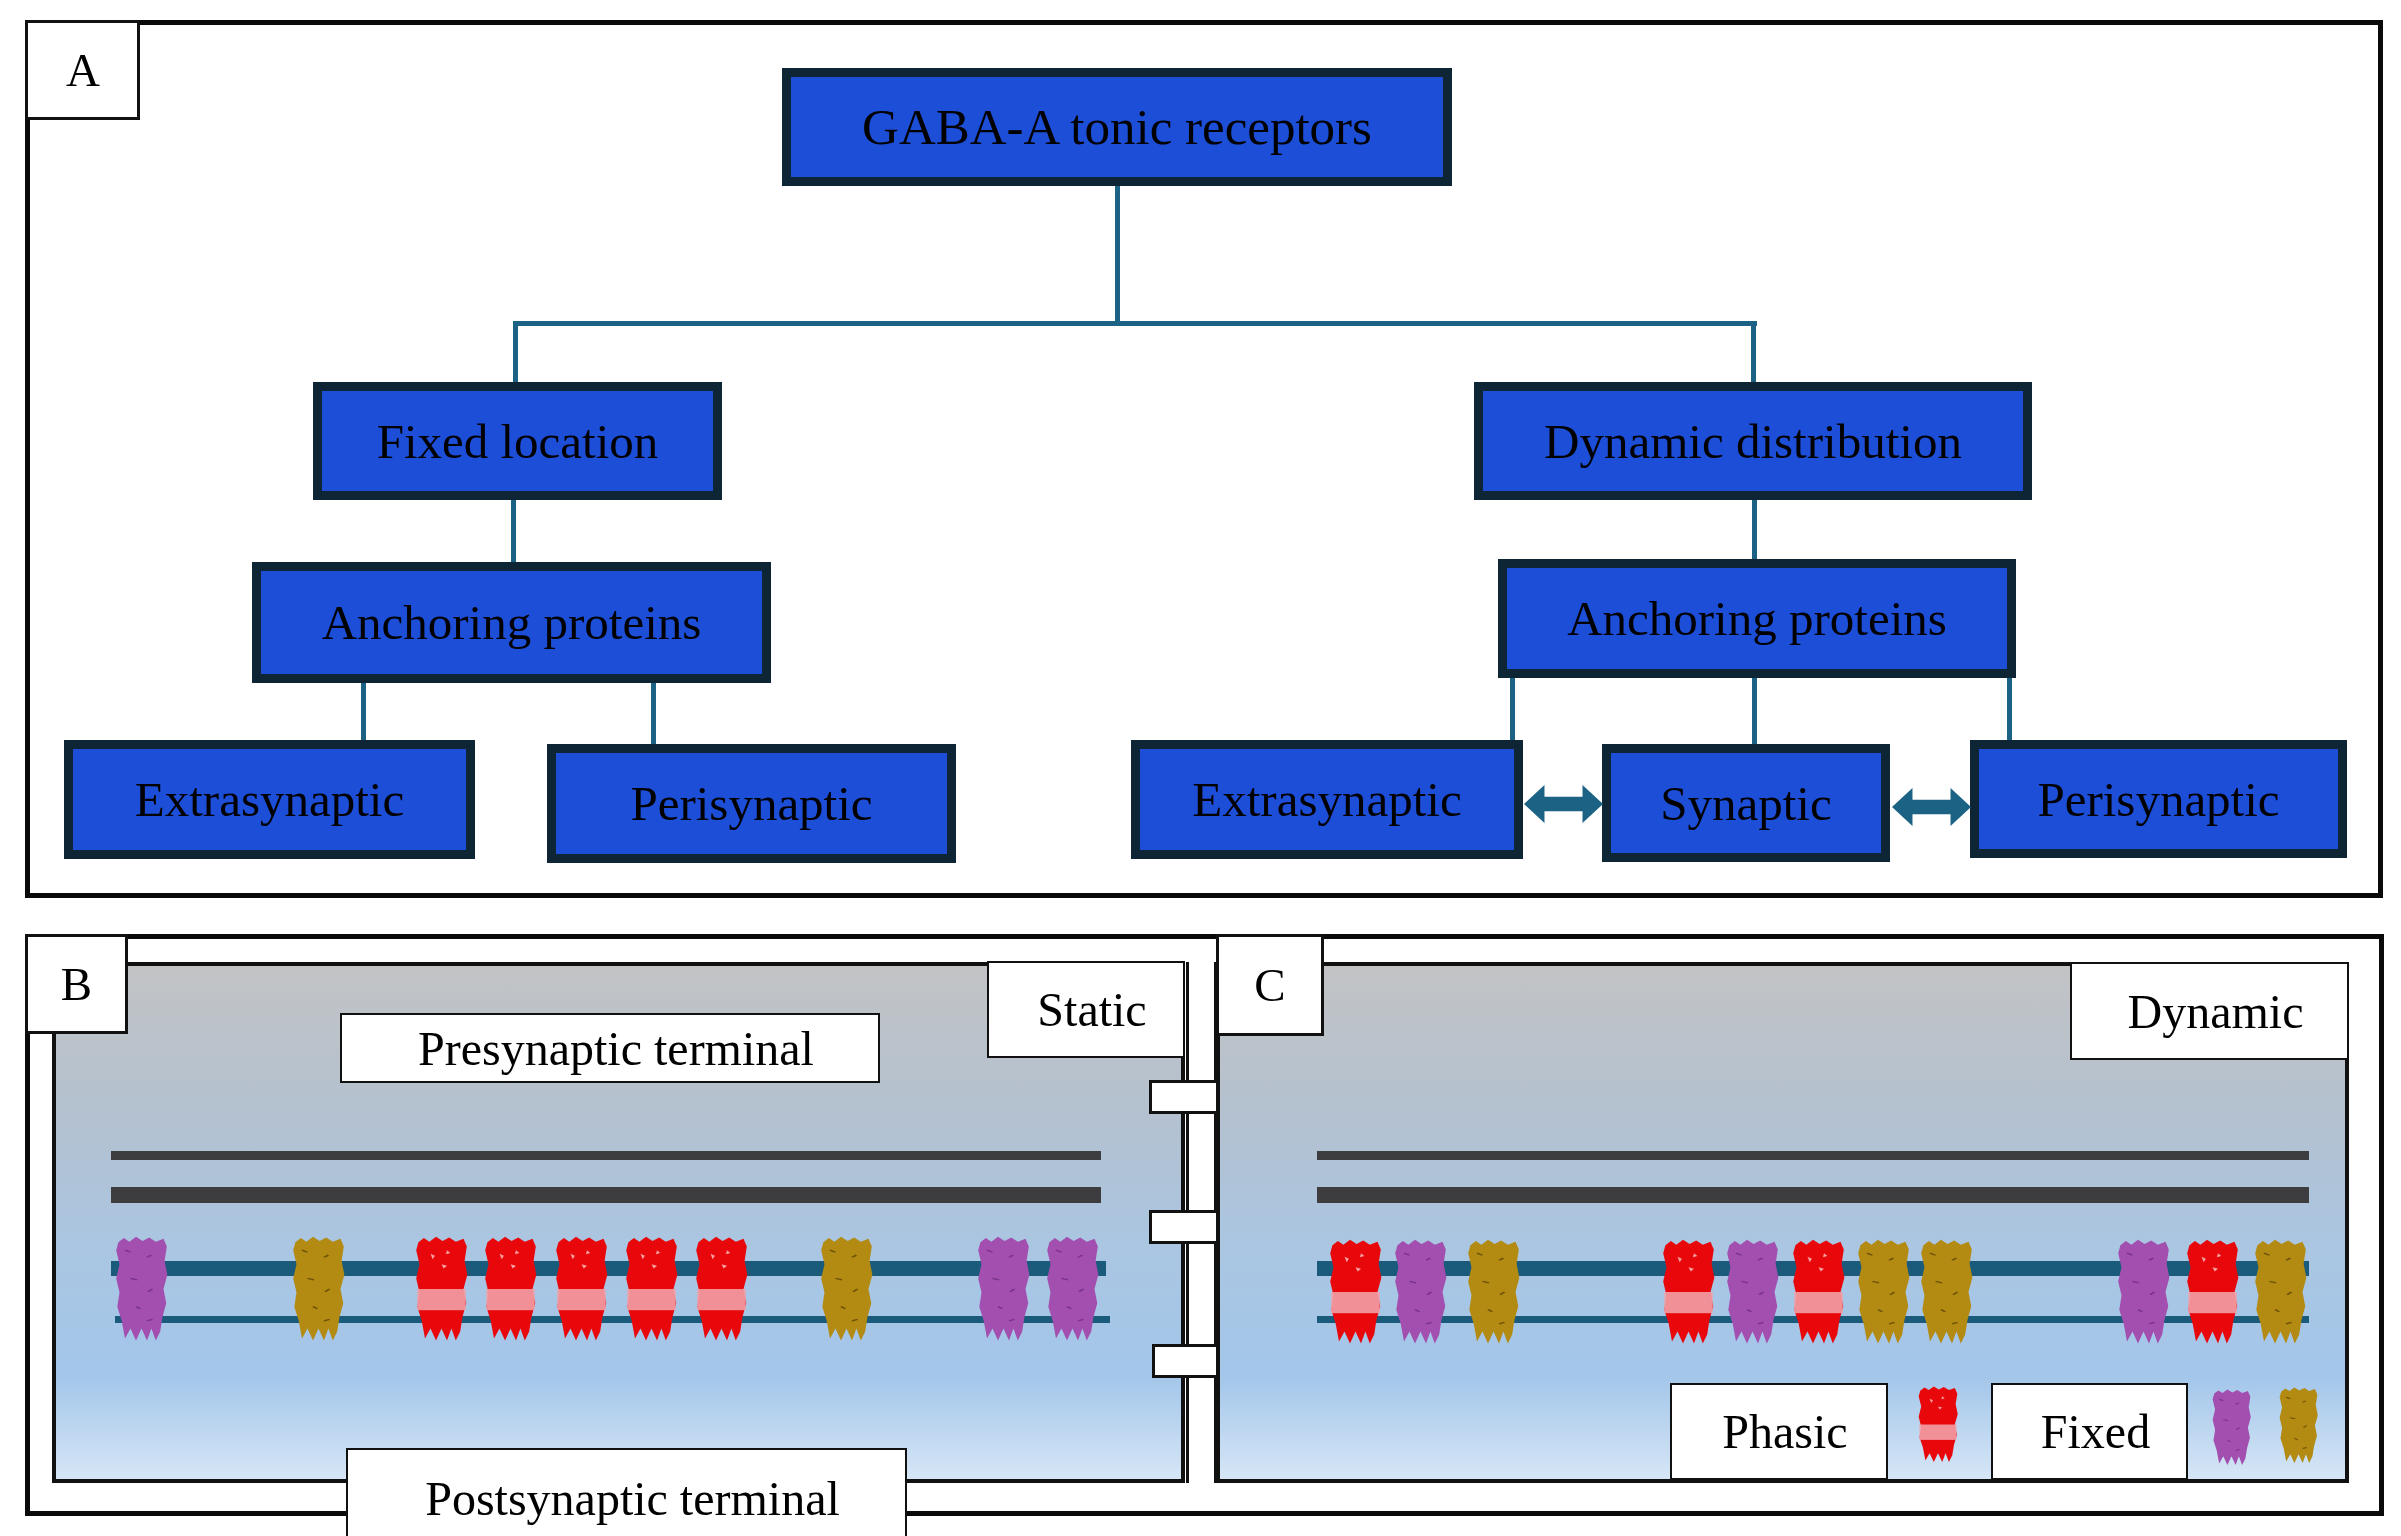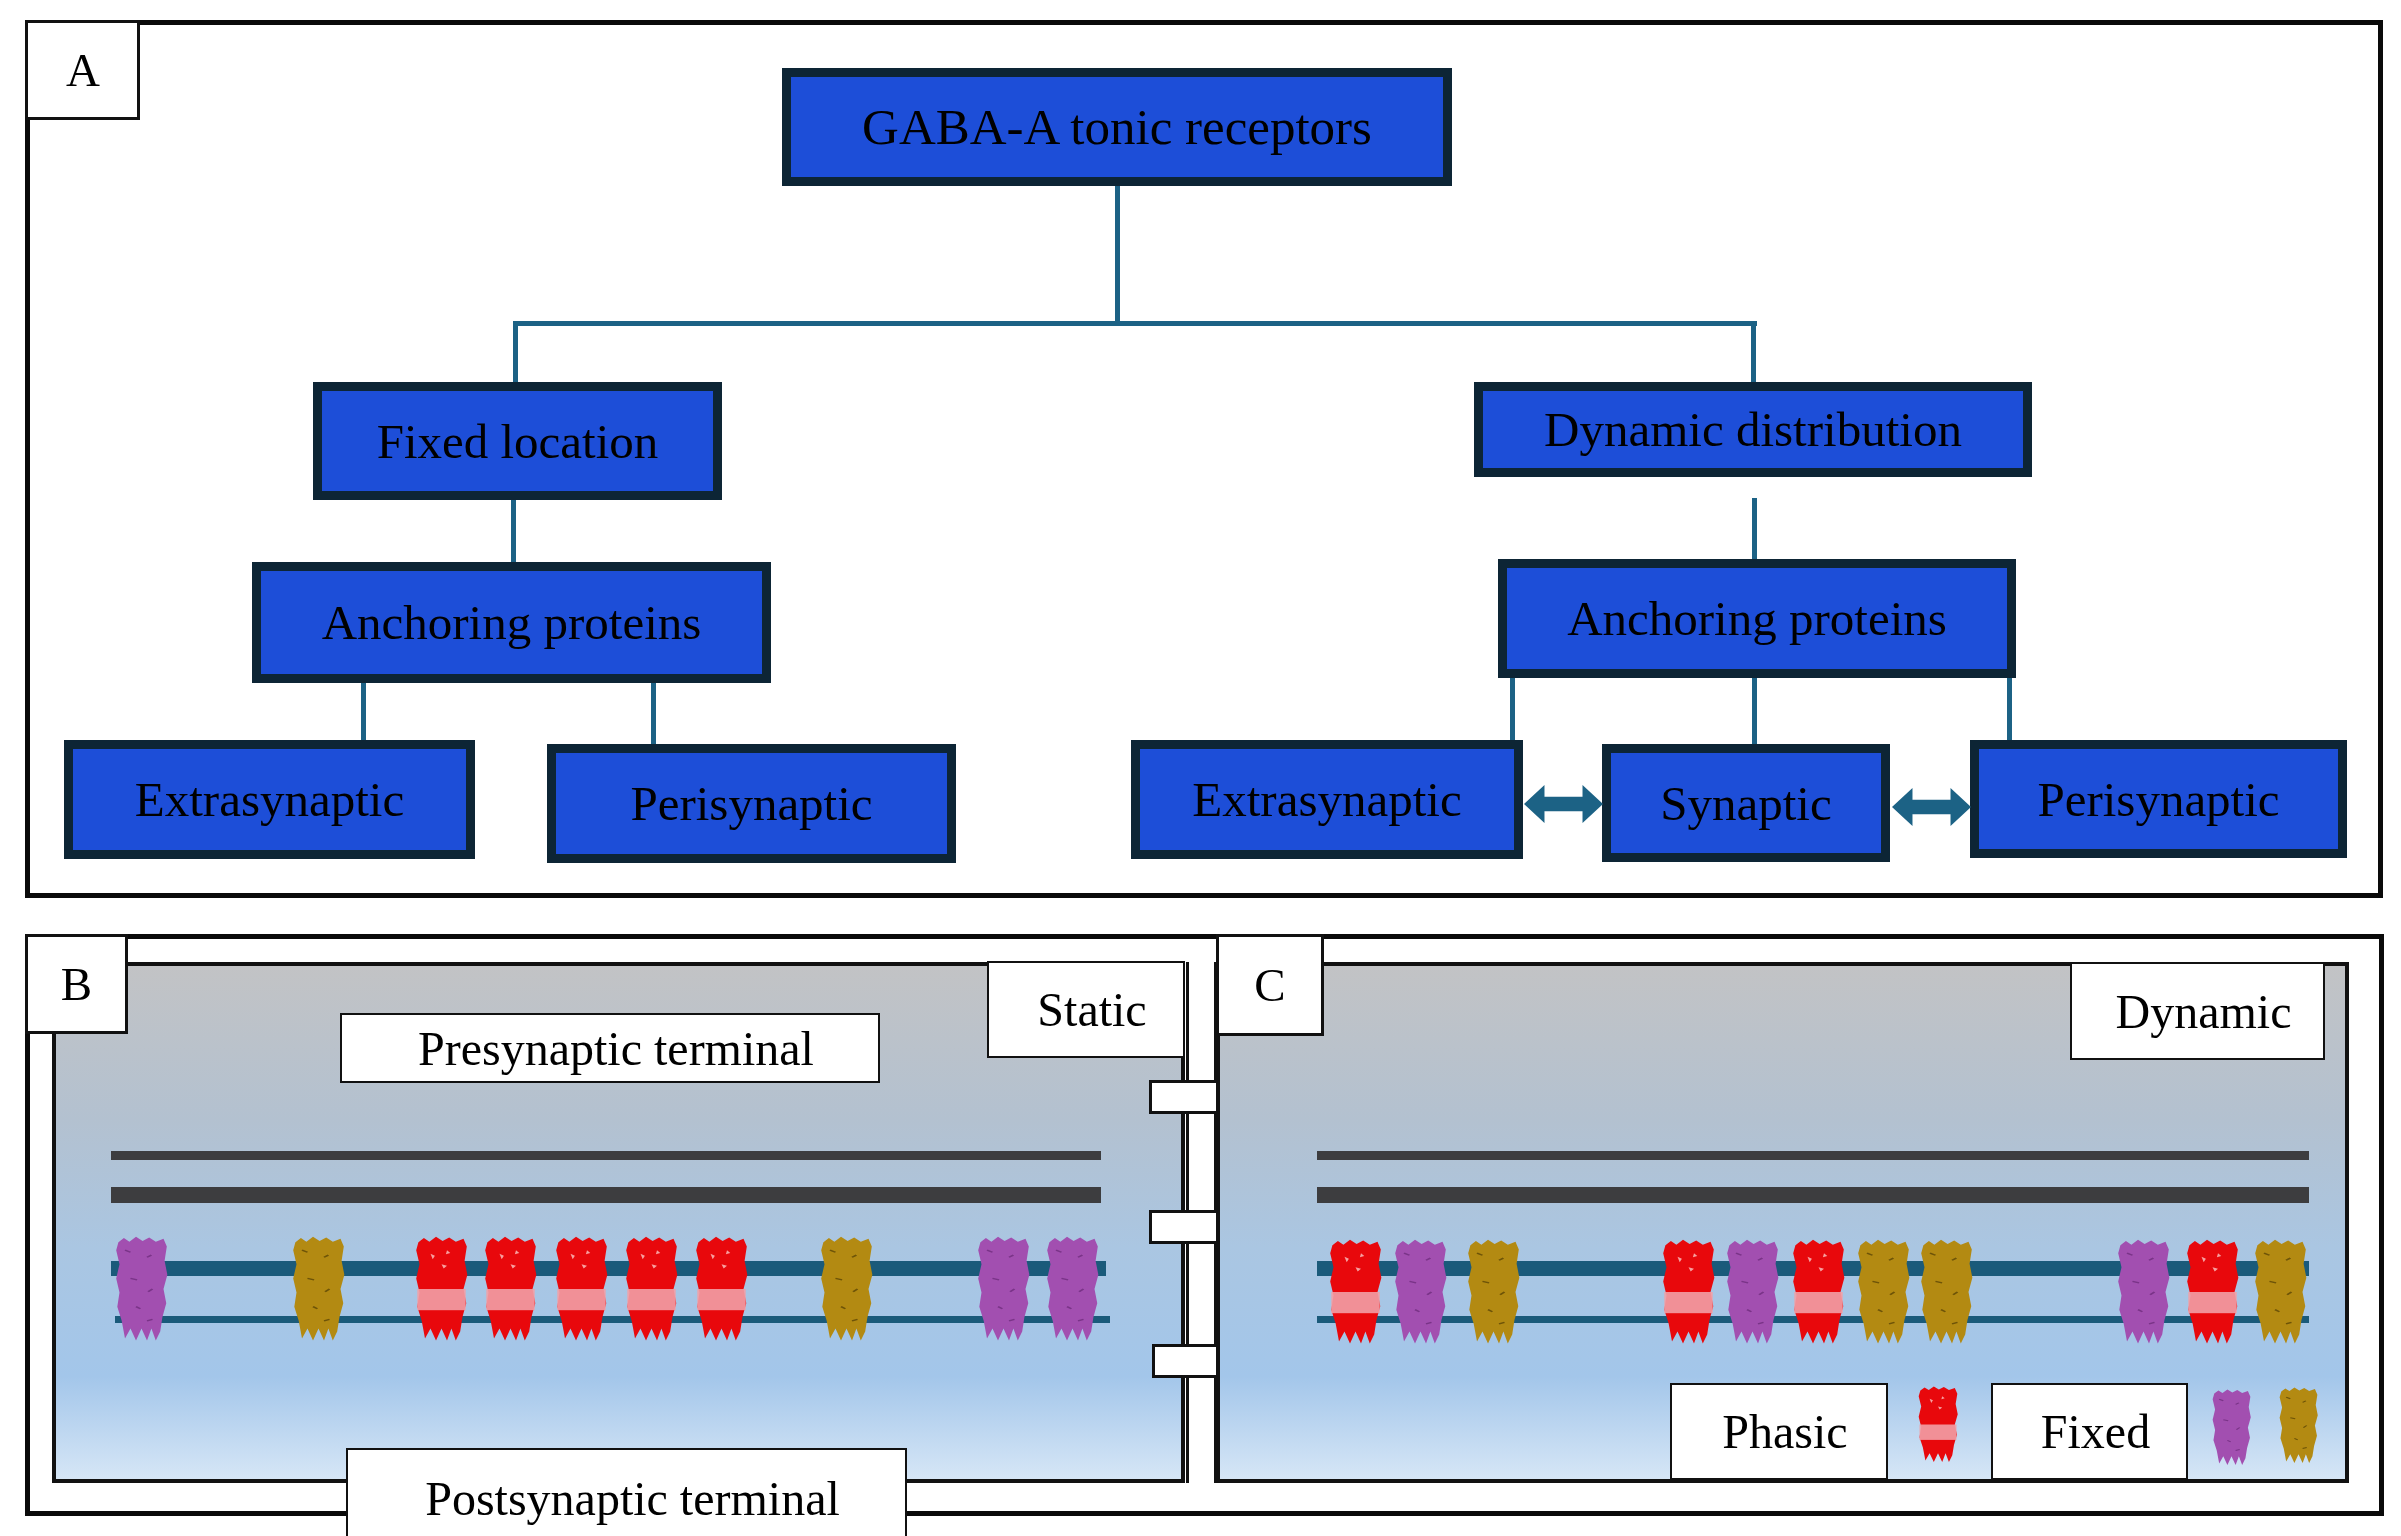--- a/index.html
+++ b/index.html
@@ -35,21 +35,21 @@
 <div class="abs vline" style="left:511px;top:498px;height:67px;"></div>
 <div class="abs vline" style="left:361px;top:682px;height:61px;"></div>
 <div class="abs vline" style="left:651px;top:682px;height:65px;"></div>
 <div class="abs vline" style="left:1752px;top:498px;height:64px;"></div>
 <div class="abs vline" style="left:1510px;top:677px;height:65px;"></div>
 <div class="abs vline" style="left:1752px;top:677px;height:70px;"></div>
 <div class="abs vline" style="left:2007px;top:677px;height:65px;"></div>
 
 <div class="abs node" style="left:782px;top:68px;width:670px;height:118px;font-size:51px;">GABA-A tonic receptors</div>
 <div class="abs node" style="left:313px;top:382px;width:409px;height:118px;font-family:Liberation Serif, serif;">Fixed location</div>
-<div class="abs node" style="left:1474px;top:382px;width:558px;height:95px;">Dynamic distribution</div>
+<div class="abs node" style="left:1474px;top:382px;width:558px;height:118px;">Dynamic distribution</div>
 <div class="abs node" style="left:252px;top:562px;width:519px;height:121px;">Anchoring proteins</div>
 <div class="abs node" style="left:1498px;top:559px;width:518px;height:119px;">Anchoring proteins</div>
 <div class="abs node" style="left:64px;top:740px;width:411px;height:119px;">Extrasynaptic</div>
 <div class="abs node" style="left:547px;top:744px;width:409px;height:119px;">Perisynaptic</div>
 <div class="abs node" style="left:1131px;top:740px;width:392px;height:119px;">Extrasynaptic</div>
 <div class="abs node" style="left:1602px;top:744px;width:288px;height:118px;">Synaptic</div>
 <div class="abs node" style="left:1970px;top:740px;width:377px;height:118px;">Perisynaptic</div>
 
 <svg class="rc" style="left:1524px;top:782px;" width="79" height="44" viewBox="0 0 108 60">
   <polygon points="0,30 28,4 28,20 80,20 80,4 108,30 80,56 80,40 28,40 28,56" fill="#1c6285"></polygon>
@@ -117,21 +117,21 @@
     </svg>
   </div>
 
 <div class="abs" style="left:1186px;top:962px;width:30.5px;height:521px;background:#fff;border-left:3.6px solid #111;border-right:3.6px solid #111;"></div>
 <div class="abs connector" style="left:1149px;top:1080px;width:107px;height:34px;"></div>
 <div class="abs connector" style="left:1149px;top:1210px;width:107px;height:34px;"></div>
 <div class="abs connector" style="left:1152px;top:1344px;width:107px;height:34px;"></div>
 
 <div class="abs panel" style="left:1216px;top:962px;width:1133px;height:521px;"></div>
 <div class="abs tag" style="left:1216px;top:934px;width:108px;height:102px;">C</div>
-<div class="abs label" style="left:2070px;top:962px;width:255px;height:98px;">Dynamic</div>
+<div class="abs label" style="left:2070px;top:962px;width:279px;height:98px;">Dynamic</div>
 <div class="abs bar-dark" style="left:1317px;top:1151px;width:992px;height:8.7px;"></div>
 <div class="abs bar-dark" style="left:1317px;top:1187px;width:992px;height:16px;"></div>
 <div class="abs bar-teal" style="left:1317px;top:1261px;width:992px;height:14.5px;"></div>
 <div class="abs bar-teal" style="left:1317px;top:1316px;width:992px;height:7.3px;"></div>
 <div id="receptors-c">
     <svg class="rc" width="55" height="106" viewBox="0 0 100 300" preserveAspectRatio="none" style="left: 1328px; top: 1239px;">
       <path d="M8,18 L18,6 L28,16 L40,2 L52,14 L64,4 L76,16 L90,8 L96,30 L92,70 L97,110 L90,150 L95,190 L88,230 L84,270 L76,296 L68,262 L60,296 L50,262 L40,296 L30,262 L20,290 L14,240 L6,200 L10,160 L4,120 L10,80 L4,40 Z" fill="#e8080c"></path>
       <rect x="6" y="150" width="88" height="60" fill="#f2a0a6" opacity="0.9"></rect>
       <path d="M30,50 l8,6 l-4,10 z M60,40 l6,8 l-8,4 z M50,80 l10,4 l-6,8 z" fill="#f7a0a0"></path>
     </svg>

